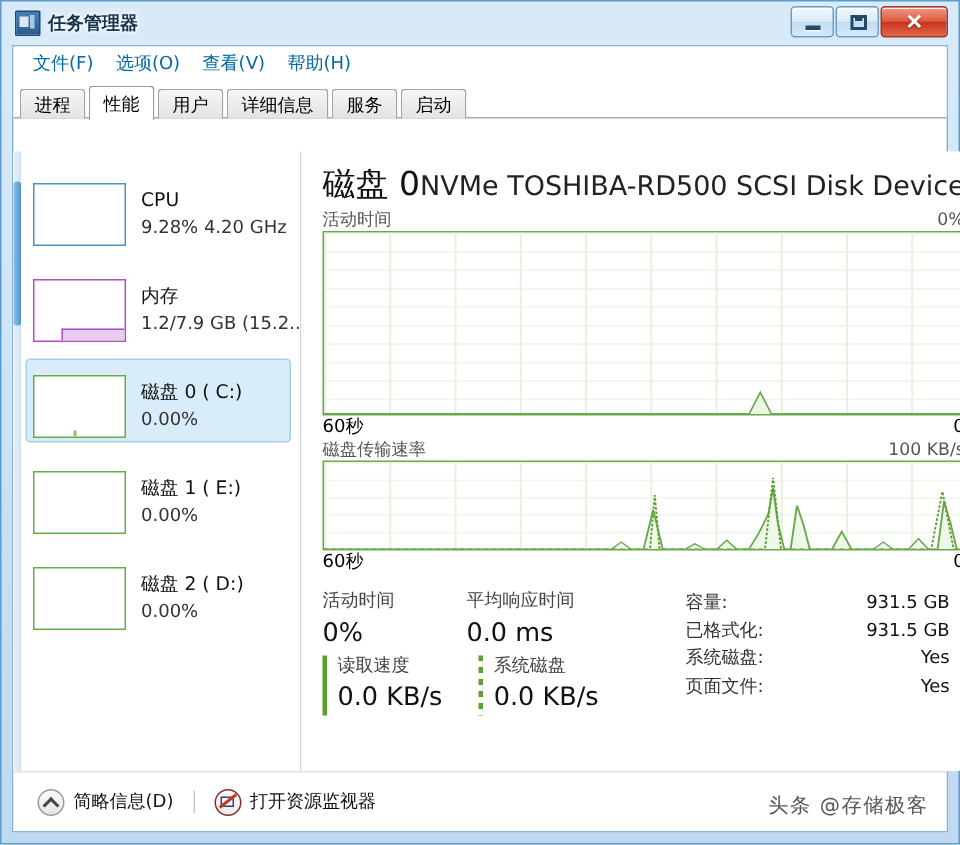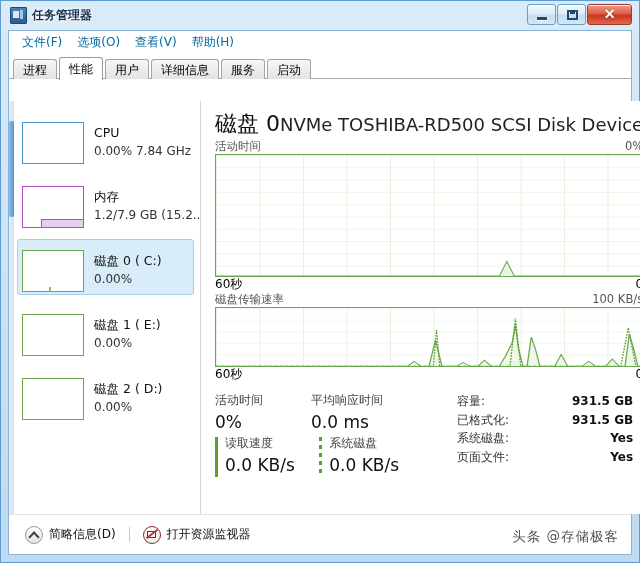--- a/index.html
+++ b/index.html
@@ -201,21 +201,21 @@
   }
   .legend-bar.dashed{
     background:repeating-linear-gradient(180deg,#5aa02c 0 4px,transparent 4px 8px);
   }
   .stats-right{
     flex:1 1 auto;padding-left:14px;display:flex;
   }
   .right-labels{width:86px;}
   .right-values{flex:1 1 auto;text-align:right;padding-right:10px;}
   .rline{font-size:12px;color:#333;line-height:18.5px;white-space:nowrap;}
-  .rline.val{color:#111;font-weight:bold;}
+  .rline.val{color:#111;font-weight:normal;}
   
   .footer{
     position:absolute;left:0;right:0;bottom:0;height:40px;
     background:#fff;border-top:1px solid #e2e2e2;
     display:flex;align-items:center;padding-left:16px;box-sizing:border-box;
   }
   .fitem{display:flex;align-items:center;font-size:12px;color:#111;white-space:nowrap;}
   .circ{
     width:16px;height:16px;border-radius:50%;border:1px solid #9a9a9a;
     background:linear-gradient(180deg,#fdfdfd,#e4e4e4);
@@ -285,21 +285,21 @@
 
       <div class="sidebar">
         <div class="scrollbar">
           <div class="scroll-thumb"></div>
         </div>
 
         <div class="side-item">
           <div class="mini cpu"></div>
           <div class="side-text">
             <div class="side-title">CPU</div>
-            <div class="side-sub">0.00%  7.84 GHz</div>
+            <div class="side-sub">9.28%  4.20 GHz</div>
           </div>
         </div>
 
         <div class="side-item">
           <div class="mini mem">
             <div class="memfill"></div>
           </div>
           <div class="side-text">
             <div class="side-title">内存</div>
             <div class="side-sub">1.2/7.9 GB (15.2...</div>

